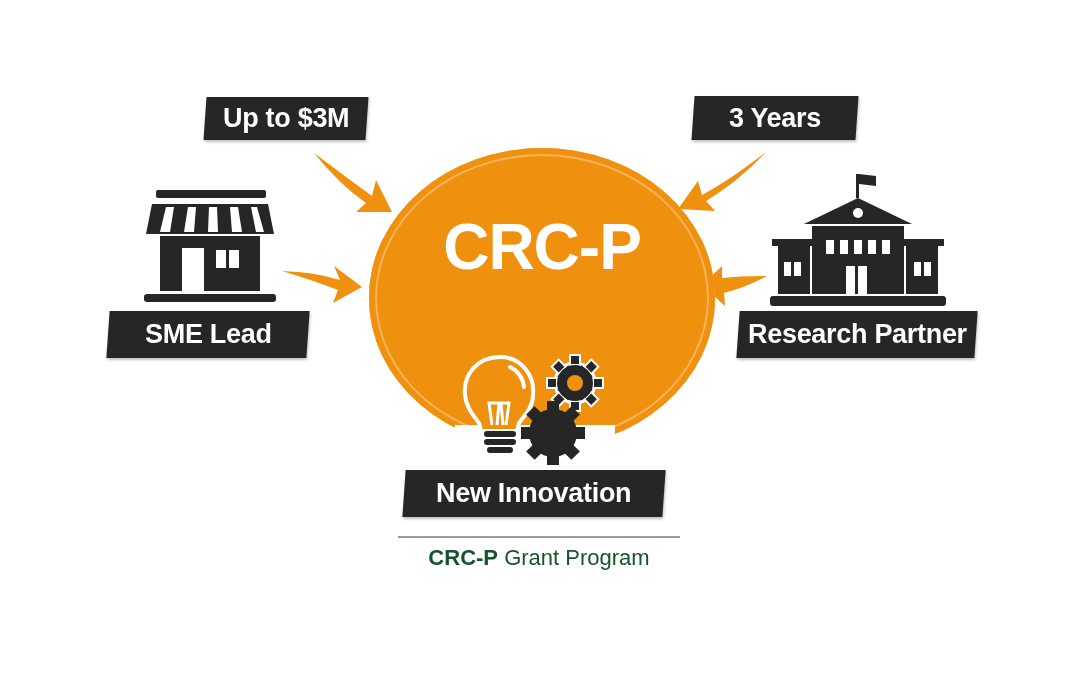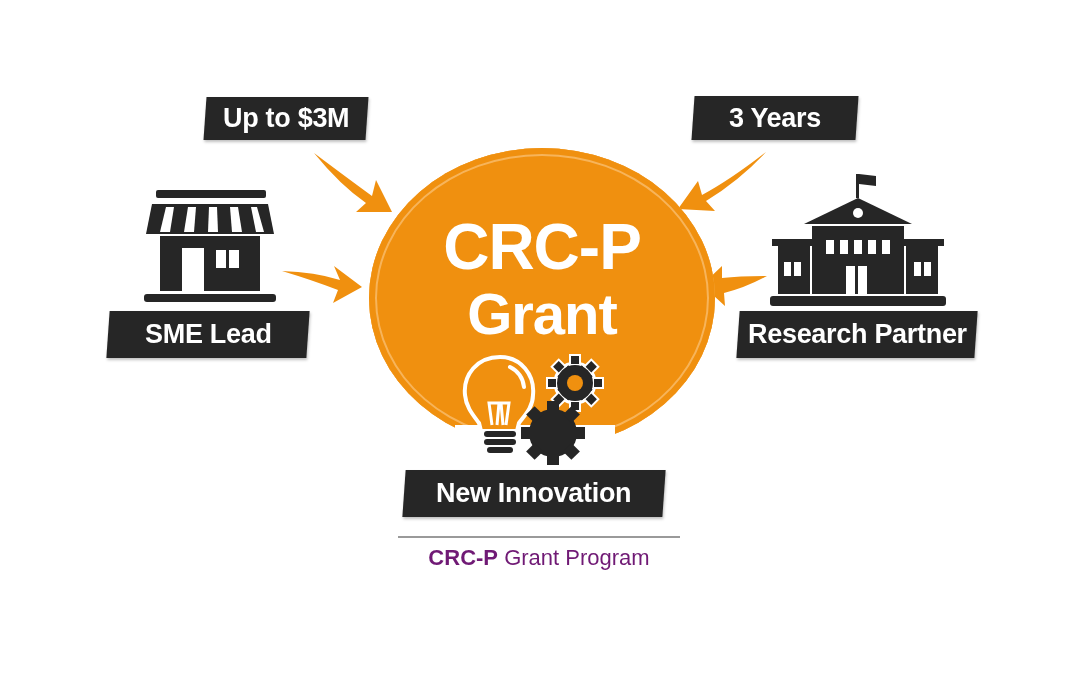--- a/index.html
+++ b/index.html
@@ -3,21 +3,21 @@
 <meta charset="utf-8">
 <style>
   html,body{margin:0;padding:0;}
   body{width:1080px;height:675px;background:#ffffff;position:relative;overflow:hidden;font-family:"Liberation Sans",sans-serif;}
   .tag{position:absolute;background:#262626;color:#fff;font-weight:bold;display:flex;align-items:center;justify-content:center;transform:skewX(-4deg);box-shadow:1px 2px 3px rgba(0,0,0,0.25);}
   .tag span{transform:skewX(4deg);letter-spacing:-0.3px;}
   .center{position:absolute;left:369px;top:148px;width:346px;height:300px;border-radius:50%;background:#f0900f;box-shadow:inset 0 0 0 6px #f0900f, inset 0 0 0 8px #f7b45a;}
   .center-title{position:absolute;left:0;right:0;text-align:center;color:#fff;font-weight:bold;}
   .arrows, .icon{position:absolute;}
   .divider{position:absolute;left:398px;top:536px;width:282px;height:2px;background:#9a9a9a;}
-  .footer{position:absolute;left:398px;width:282px;top:545px;text-align:center;font-size:22px;color:#701a75;}
+  .footer{position:absolute;left:398px;width:282px;top:545px;text-align:center;font-size:22px;color:#14532d;}
   .footer b{font-weight:bold;}
 </style>
 </head>
 <body>
 
 <div class="tag" style="left:205px;top:97px;width:162px;height:43px;font-size:27px;">
   <span>Up to $3M</span>
 </div>
 
 <div class="tag" style="left:693px;top:96px;width:164px;height:44px;font-size:27px;">
@@ -32,21 +32,20 @@
     <path d="M282,271 Q315,272 340,280 L334,266 L362,287 L333,303 L338,290 Q312,280 282,271 Z"></path>
 
     <path d="M766,152 Q730,180 702,195 L698,181 L678,209 L715,211 L706,201 Q740,180 766,152 Z"></path>
 
     <path d="M767,276 Q740,276 722,278 L722,266 L702,285 L725,306 L724,293 Q745,288 767,276 Z"></path>
   </g>
 </svg>
 
 <div class="center">
   <div class="center-title" style="top:62px;font-size:64px;letter-spacing:-1px;">CRC-P</div>
-  <div class="center-title" style="top:132px;font-size:58px;letter-spacing:-1px;">Grant</div>
 </div>
 
 <svg class="icon" width="160" height="120" style="left:455px;top:345px;">
 
   <path d="M0,80 L160,80 L160,120 L0,120 Z" fill="#ffffff"></path>
 
   <path d="M45,12 C22,12 8,30 10,50 C11,62 18,70 24,78 L26,86 L62,86 L64,78 C70,70 78,62 78,50 C80,30 66,12 45,12 Z" fill="#f0900f" stroke="#ffffff" stroke-width="4"></path>
   <path d="M55,22 C63,26 68,33 69,42" fill="none" stroke="#ffffff" stroke-width="4" stroke-linecap="round"></path>
   <path d="M37,80 L34,58 L44,58 L42,80 M48,80 L46,58 L54,58 L51,80" fill="none" stroke="#ffffff" stroke-width="3"></path>
   <rect x="29" y="86" width="32" height="6" rx="3" fill="#262626"></rect>

